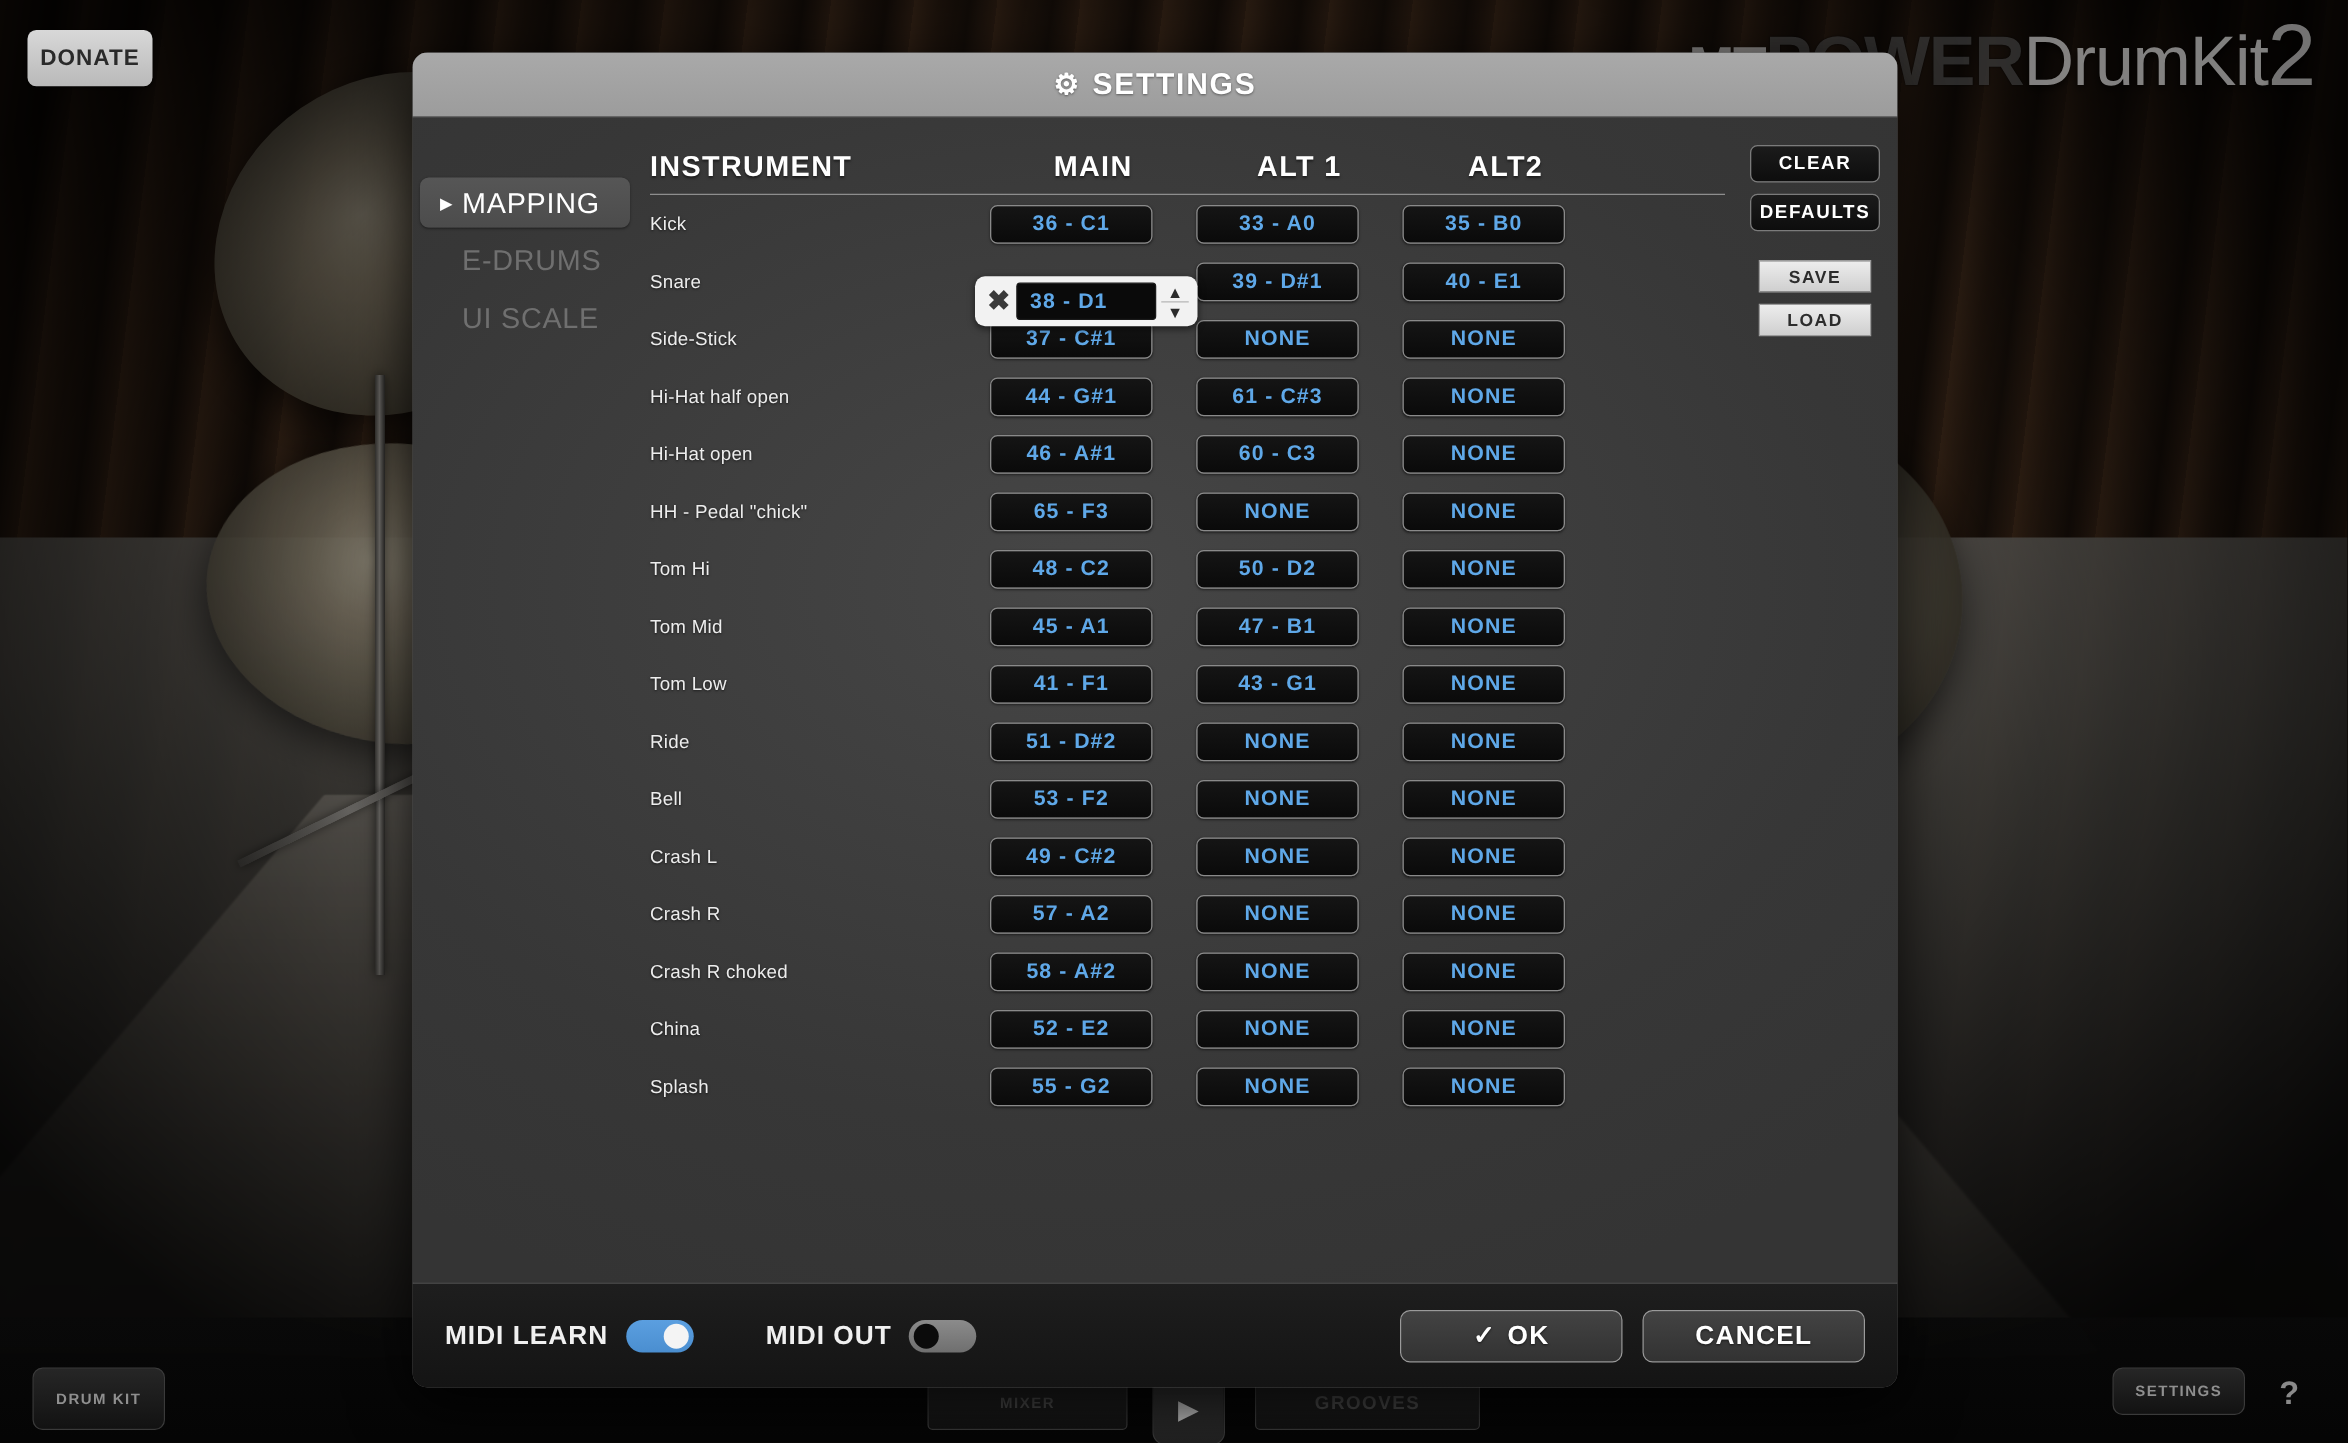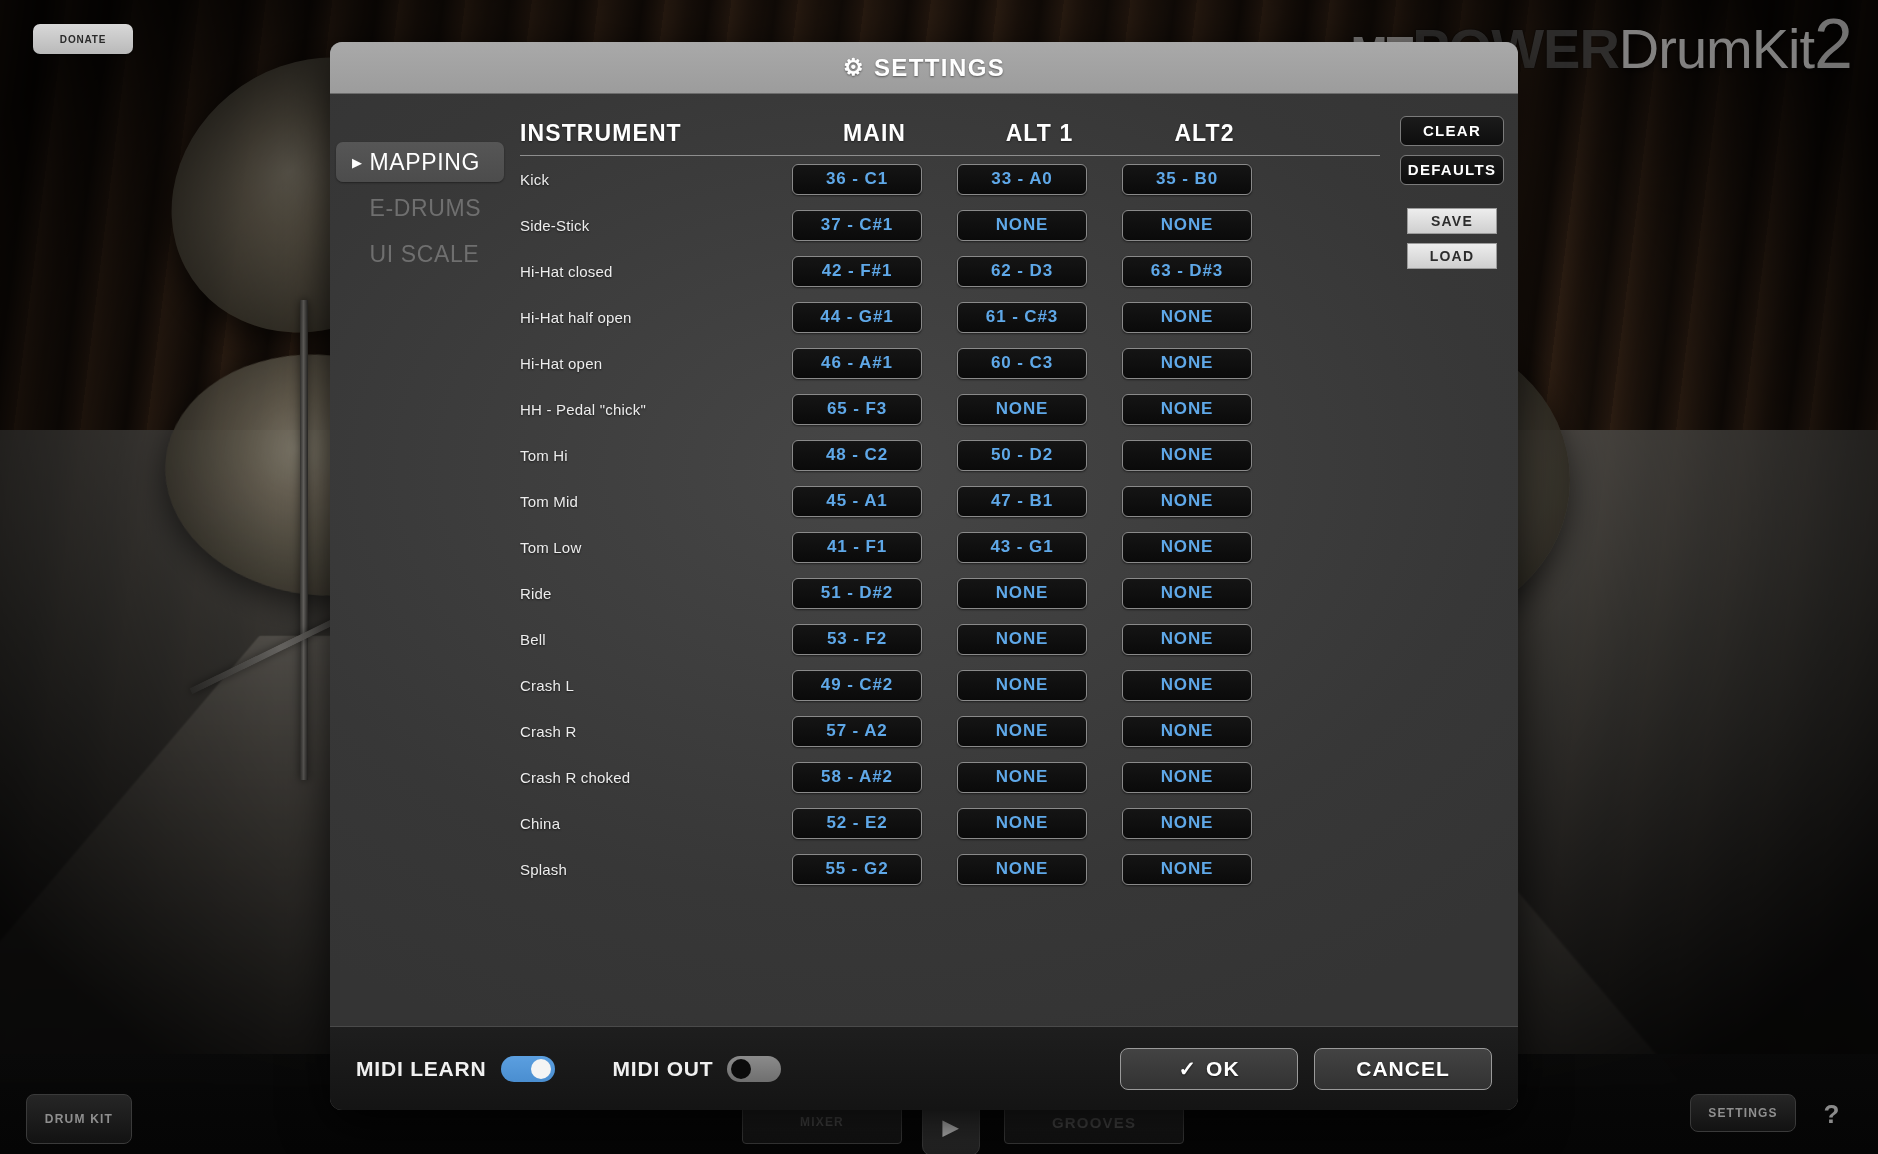--- a/index.html
+++ b/index.html
@@ -72,21 +72,21 @@
   
   .chrome-btn {
     position: absolute;
     background: linear-gradient(#d8d8d8, #b9b9b9);
     color: #2a2a2a;
     border-radius: 7px;
     font-size: 15px; font-weight: bold; letter-spacing: .8px;
     display: flex; align-items: center; justify-content: center;
     box-shadow: 0 1px 3px rgba(0,0,0,.6);
   }
-  #donate-btn { left: 33px; top: 24px; width: 100px; height: 30px; font-size: 10px; }
+  #donate-btn { left: 22px; top: 24px; width: 100px; height: 45px; font-size: 18px; }
 
   .dark-chrome-btn {
     position: absolute;
     background: linear-gradient(#262626, #121212);
     border: 1px solid #3a3a3a;
     border-radius: 8px;
     color: #8f8f8f;
     font-size: 12px; font-weight: bold; letter-spacing: 1.2px;
     display: flex; align-items: center; justify-content: center;
   }
@@ -375,41 +375,49 @@
                 <div class="note-box">36 - C1</div>
               </div>
               <div class="note-cell">
                 <div class="note-box">33 - A0</div>
               </div>
               <div class="note-cell">
                 <div class="note-box">35 - B0</div>
               </div>
             </div>
             <div class="row">
+              <div class="inst-name">Snare</div>
+              <div class="note-cell editing">
+                <div class="edit-shell">
+                  <div class="clear-x">✖</div>
+                  <div class="edit-field">38 - D1</div>
+                  <div class="spinner">
+                    <div class="arrow">▲</div>
+                    <div class="divider"></div>
+                    <div class="arrow">▼</div>
+                  </div>
+                </div>
+              </div>
+              <div class="note-cell">
+                <div class="note-box">39 - D#1</div>
+              </div>
+              <div class="note-cell">
+                <div class="note-box">40 - E1</div>
+              </div>
+            </div>
+            <div class="row">
               <div class="inst-name">Side-Stick</div>
               <div class="note-cell">
                 <div class="note-box">37 - C#1</div>
               </div>
               <div class="note-cell">
                 <div class="note-box">NONE</div>
               </div>
               <div class="note-cell">
                 <div class="note-box">NONE</div>
-              </div>
-            </div>
-            <div class="row">
-              <div class="inst-name">Hi-Hat closed</div>
-              <div class="note-cell">
-                <div class="note-box">42 - F#1</div>
-              </div>
-              <div class="note-cell">
-                <div class="note-box">62 - D3</div>
-              </div>
-              <div class="note-cell">
-                <div class="note-box">63 - D#3</div>
               </div>
             </div>
             <div class="row">
               <div class="inst-name">Hi-Hat half open</div>
               <div class="note-cell">
                 <div class="note-box">44 - G#1</div>
               </div>
               <div class="note-cell">
                 <div class="note-box">61 - C#3</div>
               </div>

